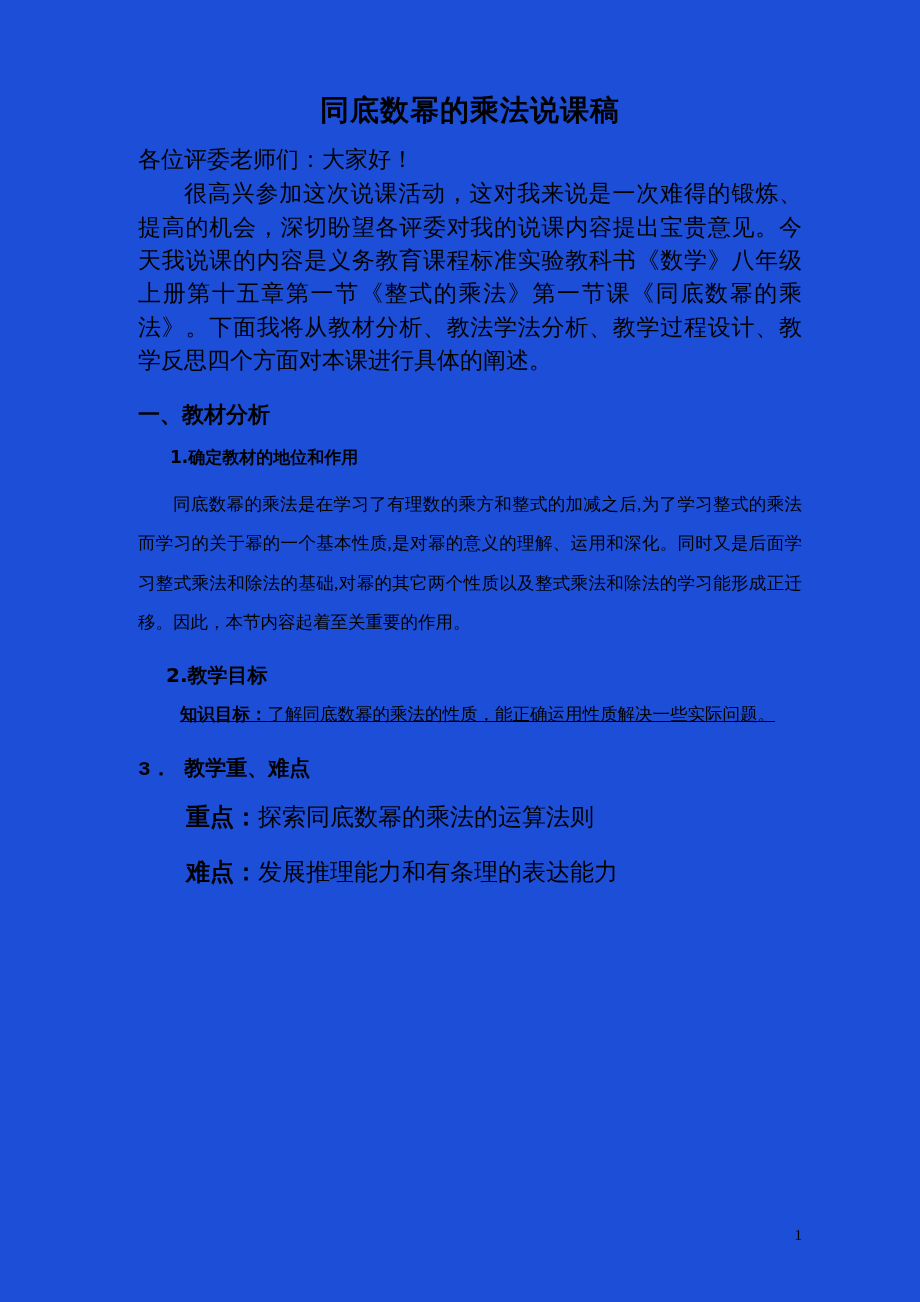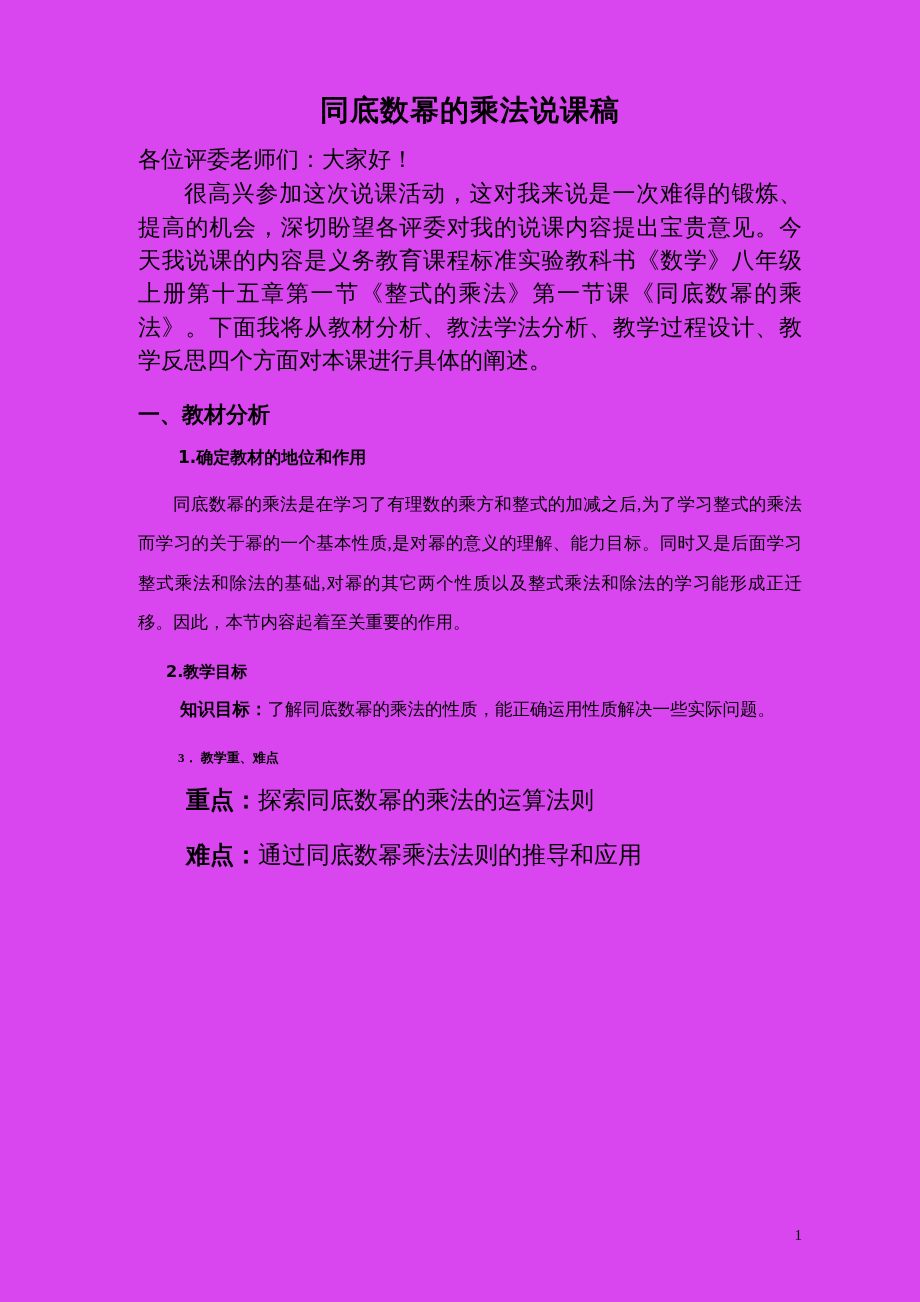--- a/index.html
+++ b/index.html
@@ -8,21 +8,21 @@
     background: #ffffff;
   }
   body {
     font-family: "Liberation Serif", "DejaVu Serif", serif;
     color: #000000;
   }
   .page {
     position: relative;
     width: 920px;
     height: 1302px;
-    background: #d946ef;
+    background: #1d4ed8;
     box-sizing: border-box;
     padding: 92px 118px 40px 138px;
     overflow: hidden;
   }
   .doc-title {
     text-align: center;
     font-family: "DejaVu Sans", "Liberation Sans", sans-serif;
     font-weight: bold;
     font-size: 29px;
     letter-spacing: 1px;
@@ -47,49 +47,49 @@
     font-weight: bold;
     font-size: 22px;
     margin-top: 22px;
     margin-bottom: 4px;
   }
   .h-sub {
     font-family: "DejaVu Sans", "Liberation Sans", sans-serif;
     font-weight: bold;
     font-size: 17px;
     margin-top: 14px;
-    margin-left: 40px;
+    margin-left: 32px;
   }
   .h-sub2 {
     font-family: "DejaVu Sans", "Liberation Sans", sans-serif;
     font-weight: bold;
-    font-size: 16px;
+    font-size: 20px;
     margin-top: 18px;
     margin-left: 28px;
   }
   .h-sub3 {
-    font-family: Liberation Serif, serif;
+    font-family: Liberation Mono, monospace;
     font-weight: bold;
-    font-size: 13px;
+    font-size: 21px;
     margin-top: 20px;
-    margin-left: 40px;
   }
   .body-wide {
     font-size: 17.5px;
     line-height: 2.26;
     text-indent: 2em;
     margin-top: 16px;
     text-align: justify;
   }
   .goal {
     font-size: 17.5px;
     line-height: 2.26;
     text-indent: 2em;
     margin-top: 6px;
     text-align: justify;
+    text-decoration: underline;
   }
   .goal-indent {
     text-indent: 2.4em;
   }
   .lbl {
     font-family: "DejaVu Sans", "Liberation Sans", sans-serif;
     font-weight: bold;
   }
   .point-line {
     font-size: 24px;
@@ -113,35 +113,35 @@
   <h1 class="doc-title">同底数幂的乘法说课稿</h1>
 
   <p class="greet">各位评委老师们：大家好！</p>
 
   <p class="intro">很高兴参加这次说课活动，这对我来说是一次难得的锻炼、提高的机会，深切盼望各评委对我的说课内容提出宝贵意见。今天我说课的内容是义务教育课程标准实验教科书《数学》八年级上册第十五章第一节《整式的乘法》第一节课《同底数幂的乘法》。下面我将从教材分析、教法学法分析、教学过程设计、教学反思四个方面对本课进行具体的阐述。</p>
 
   <p class="h-section">一、教材分析</p>
 
   <p class="h-sub">1.确定教材的地位和作用</p>
 
-  <p class="body-wide">同底数幂的乘法是在学习了有理数的乘方和整式的加减之后,为了学习整式的乘法而学习的关于幂的一个基本性质,是对幂的意义的理解、能力目标。同时又是后面学习整式乘法和除法的基础,对幂的其它两个性质以及整式乘法和除法的学习能形成正迁移。因此，本节内容起着至关重要的作用。</p>
+  <p class="body-wide">同底数幂的乘法是在学习了有理数的乘方和整式的加减之后,为了学习整式的乘法而学习的关于幂的一个基本性质,是对幂的意义的理解、运用和深化。同时又是后面学习整式乘法和除法的基础,对幂的其它两个性质以及整式乘法和除法的学习能形成正迁移。因此，本节内容起着至关重要的作用。</p>
 
   <p class="h-sub2">2.教学目标</p>
 
   <p class="goal goal-indent">
     <span class="lbl">知识目标：</span><span>了解同底数幂的乘法的性质，能正确运用性质解决一些实际问题。</span>
   </p>
 
 
 
   <p class="h-sub3">3． 教学重、难点</p>
 
   <p class="point-line">
     <span class="lbl">重点：</span><span>探索同底数幂的乘法的运算法则</span>
   </p>
 
   <p class="point-line">
-    <span class="lbl">难点：</span><span>通过同底数幂乘法法则的推导和应用</span>
+    <span class="lbl">难点：</span><span>发展推理能力和有条理的表达能力</span>
   </p>
 
   <div class="page-number">1</div>
 
 </div>
 
 </body></html>

